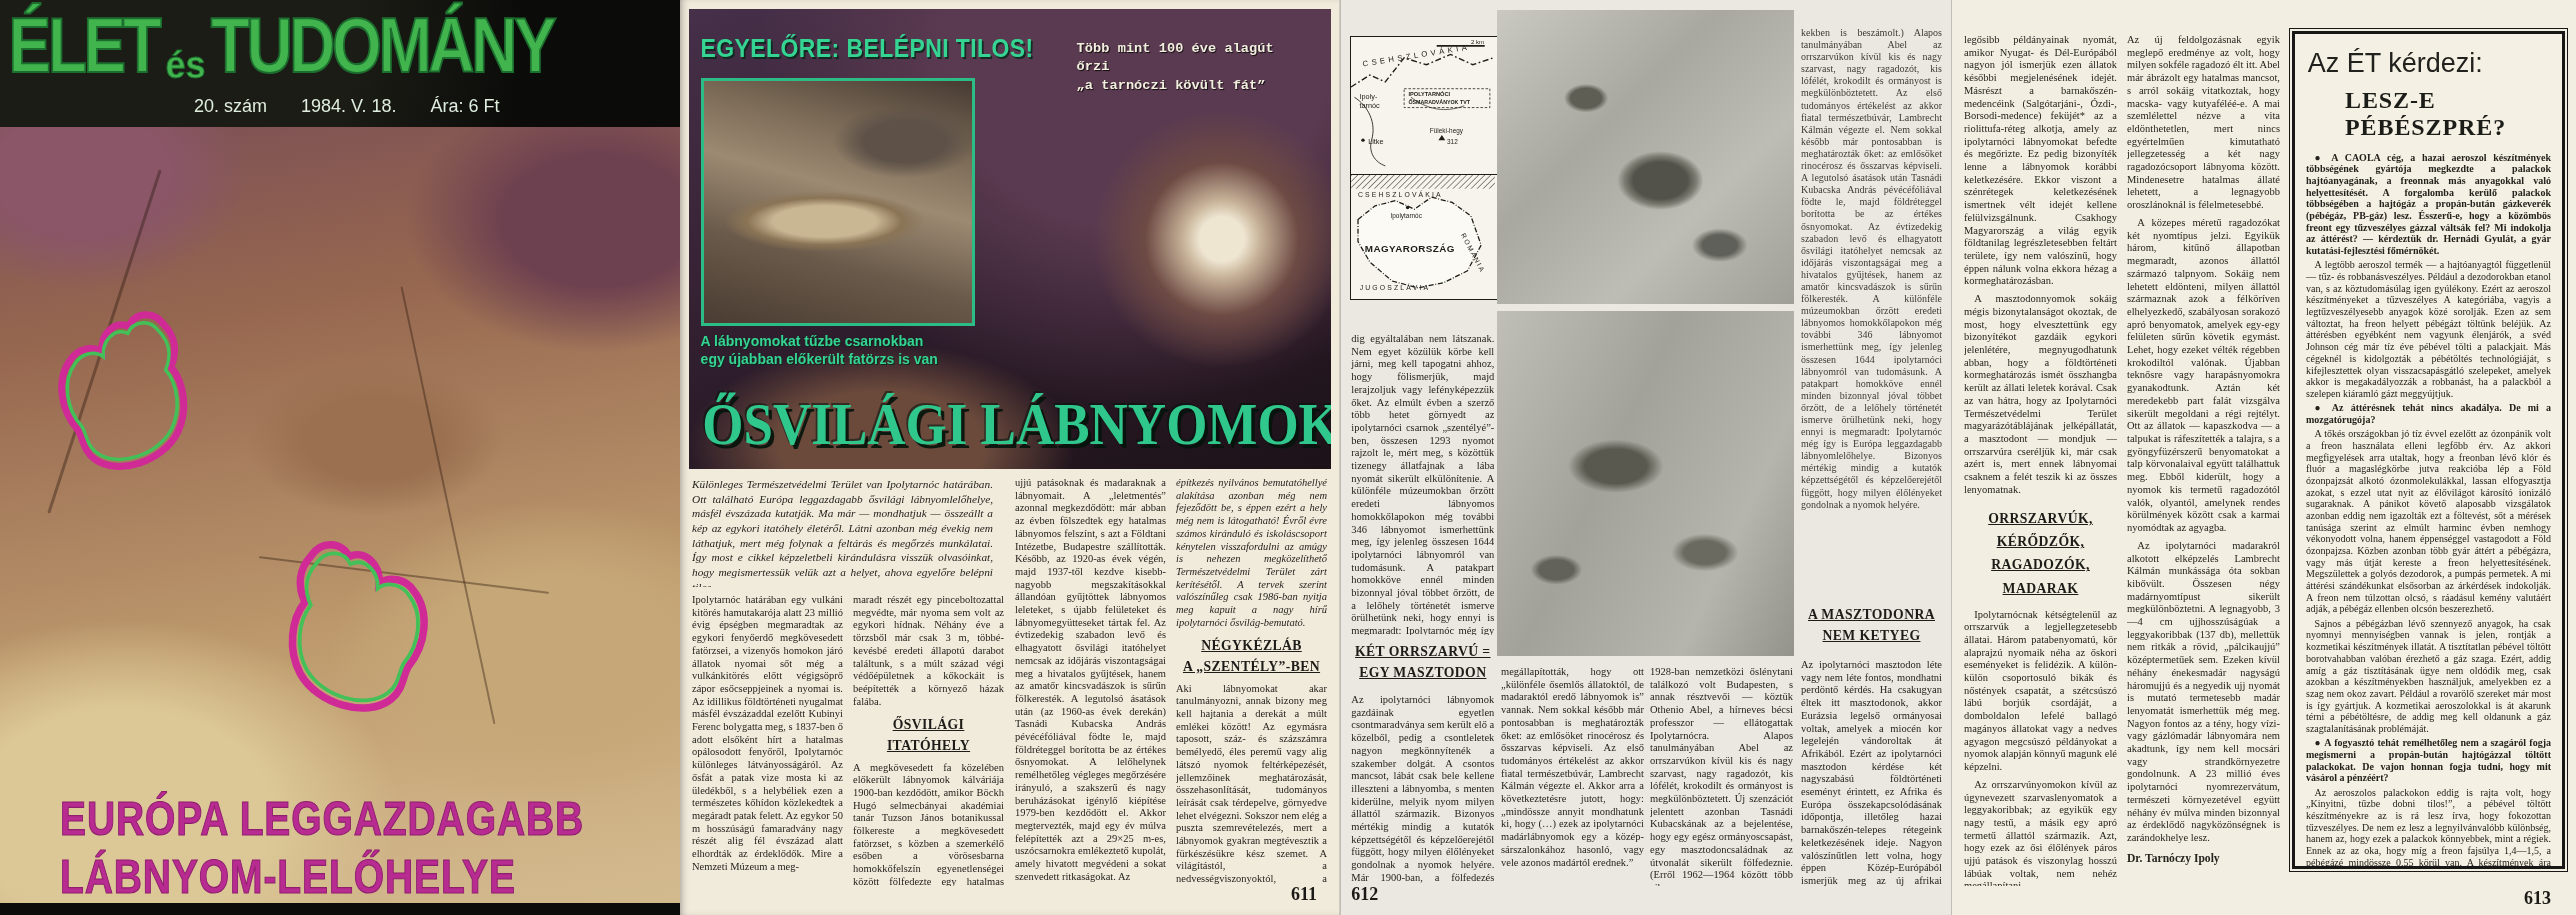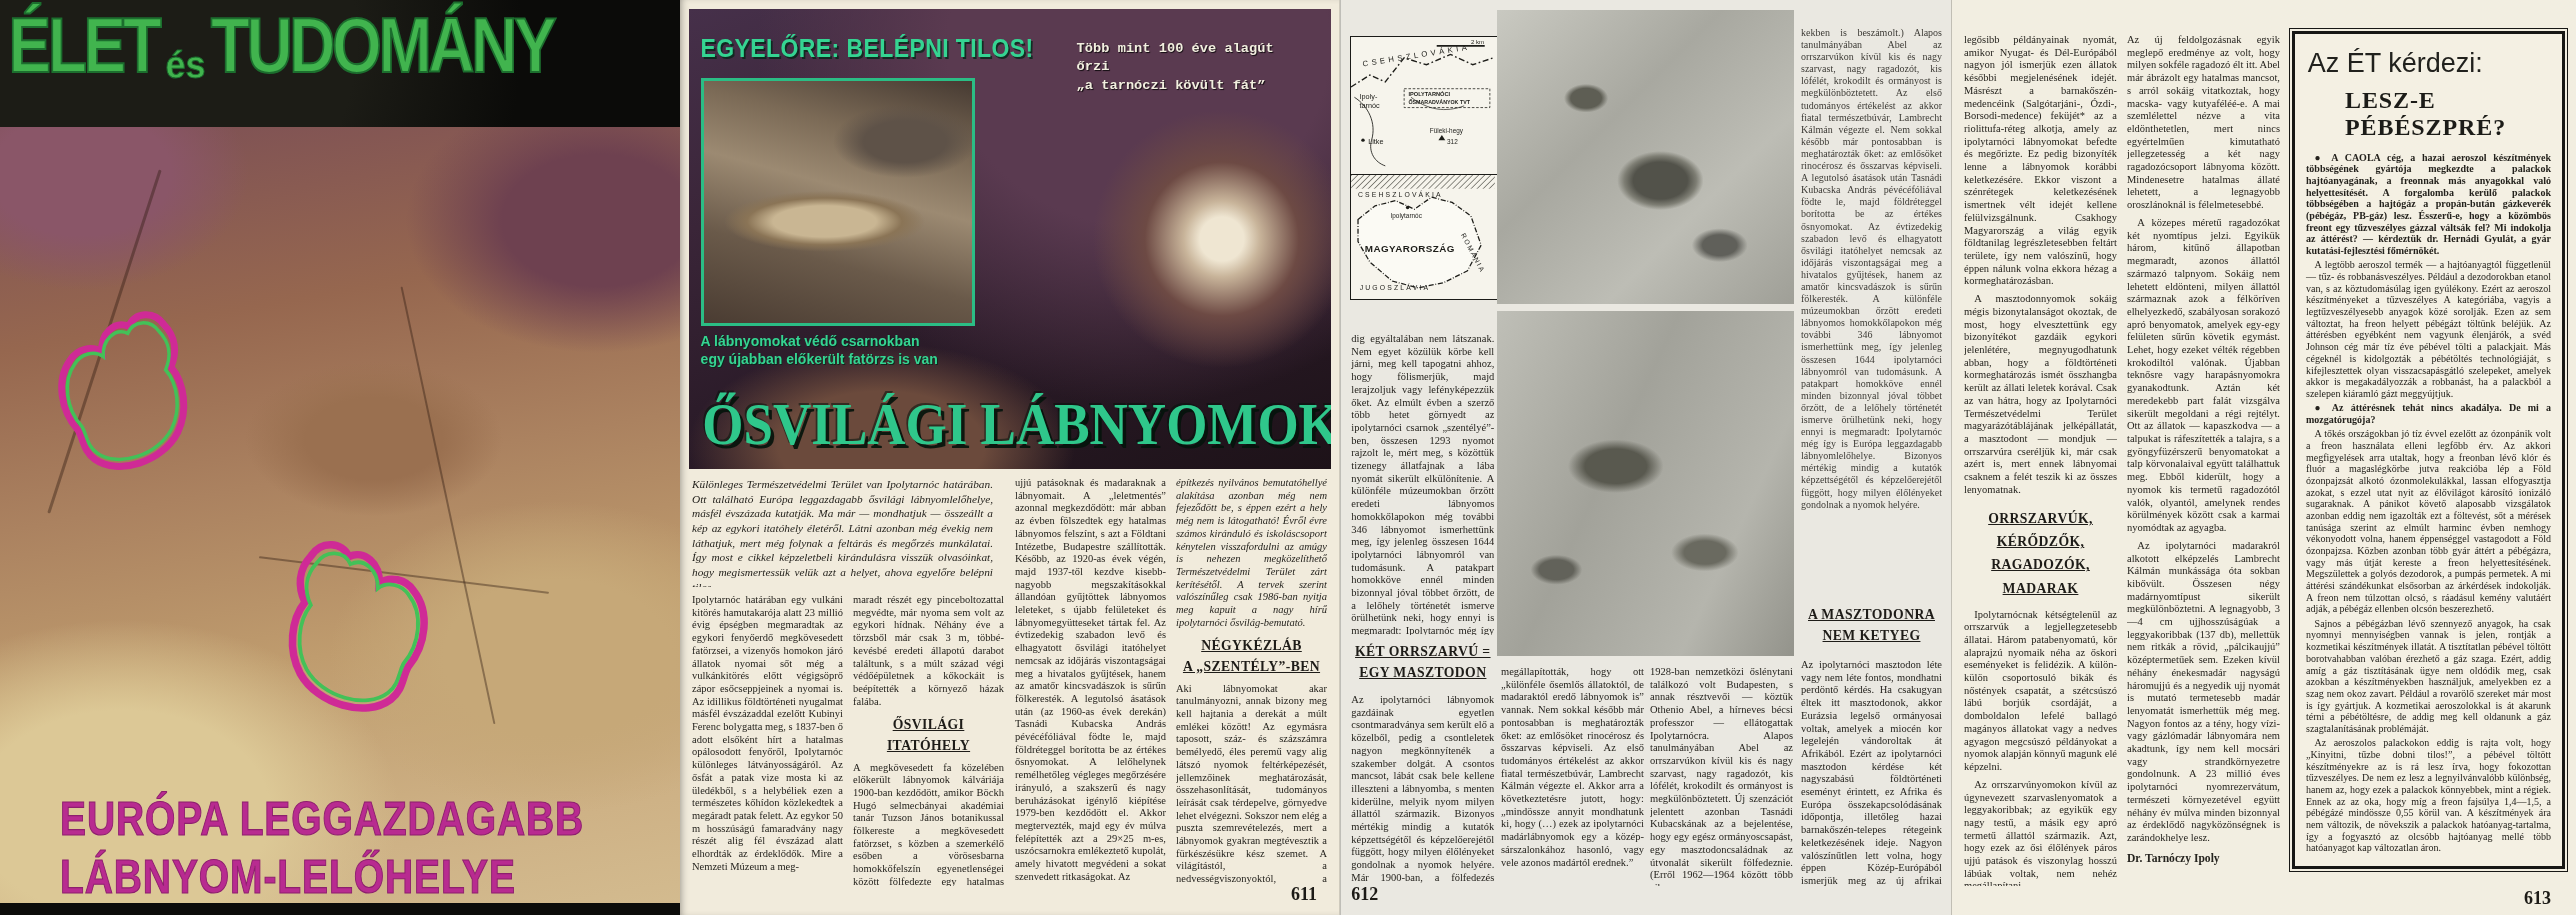--- a/index.html
+++ b/index.html
@@ -91,20 +91,25 @@
 
 <div class="canvas">
 
   <section class="page cover">
     <div class="cover-top">
       <div class="logo">
         <span class="logo-big">ÉLET</span>
         <span class="logo-small">és</span>
         <span class="logo-big">TUDOMÁNY</span>
       </div>
+      <div class="issue-line">
+        <span>20. szám</span>
+        <span>1984. V. 18.</span>
+        <span>Ára: 6 Ft</span>
+      </div>
     </div>
     <div class="cover-photo">
       <div class="crack" style="left:103px;top:34px;width:2.6px;height:361px;transform:rotate(18deg);"></div>
       <div class="crack" style="left:447px;top:155px;width:1.7px;height:447px;transform:rotate(-12deg);"></div>
       <div class="crack" style="left:258px;top:447px;width:292px;height:1.7px;transform:rotate(7deg);"></div>
       <svg class="fp" style="left:41px;top:172px;transform:rotate(-14deg);" width="155" height="202" viewBox="0 0 100 125">
         <path id="fpshape" d="M 20,75 C 12,60 14,40 26,30 C 32,24 42,24 47,30 C 49,18 60,12 68,18 C 74,10 86,12 90,22 C 96,32 94,42 88,50 C 94,62 92,80 82,92 C 68,108 38,110 26,96 C 20,89 22,82 20,75 Z" fill="none" stroke="#cf2a96" stroke-width="4.5"></path>
         <path d="M 20,75 C 12,60 14,40 26,30 C 32,24 42,24 47,30 C 49,18 60,12 68,18 C 74,10 86,12 90,22 C 96,32 94,42 88,50 C 94,62 92,80 82,92 C 68,108 38,110 26,96 C 20,89 22,82 20,75 Z" fill="none" stroke="#43c158" stroke-width="2.5" transform="translate(5,6) scale(0.9)"></path>
       </svg>
       <svg class="fp" style="left:275px;top:404px;transform:rotate(12deg) scaleX(-1);" width="176" height="210" viewBox="0 0 100 125">
@@ -117,21 +122,21 @@
       </div>
     </div>
     <div class="cover-strip"></div>
   </section>
 
   <section class="page page2">
     <div class="p2-photo">
       <div class="p2-overline">EGYELŐRE: BELÉPNI TILOS!</div>
       <div class="p2-inset"></div>
       <div class="p2-inset-caption">
-        <div>A lábnyomokat védő csarnokban</div>
+        <div>A lábnyomokat tűzbe csarnokban</div>
         <div>egy újabban előkerült fatörzs is van</div>
       </div>
       <div class="p2-photo-caption">
         <div>Több mint 100 éve alagút őrzi</div>
         <div>„a tarnóczi kövült fát”</div>
       </div>
       <div class="p2-title">ŐSVILÁGI LÁBNYOMOK</div>
     </div>
 
     <div class="col lead-italic" style="left:12px;top:477px;width:301px;height:110px;">Különleges Természetvédelmi Terület van Ipolytarnóc határában. Ott található Európa leggazdagabb ősvilági lábnyomlelőhelye, másfél évszázada kutatják. Ma már — mondhatjuk — összeállt a kép az egykori itatóhely életéről. Látni azonban még évekig nem láthatjuk, mert még folynak a feltárás és megőrzés munkálatai. Így most e cikkel képzeletbeli kirándulásra visszük olvasóinkat, hogy megismertessük velük azt a helyet, ahova egyelőre belépni tilos.</div>
@@ -264,20 +269,21 @@
 
     <div class="qa-box">
       <div class="qa-kicker">Az ÉT kérdezi:</div>
       <div class="qa-title">LESZ-E PÉBÉSZPRÉ?</div>
       <div class="qa-text">
         <p class="qa-lead noind">● A CAOLA cég, a hazai aeroszol készítmények többségének gyártója megkezdte a palackok hajtóanyagának, a freonnak más anyagokkal való helyettesítését. A forgalomba kerülő palackok többségében a hajtógáz a propán-bután gázkeverék (pébégáz, PB-gáz) lesz. Ésszerű-e, hogy a közömbös freont egy tűzveszélyes gázzal váltsák fel? Mi indokolja az áttérést? — kérdeztük dr. Hernádi Gyulát, a gyár kutatási-fejlesztési főmérnökét.</p>
         <p>A legtöbb aeroszol termék — a hajtóanyagtól függetlenül — tűz- és robbanásveszélyes. Például a dezodorokban etanol van, s az köztudomásúlag igen gyúlékony. Ezért az aeroszol készítményeket a tűzveszélyes A kategóriába, vagyis a legtűzveszélyesebb anyagok közé sorolják. Ezen az sem változtat, ha freon helyett pébégázt töltünk beléjük. Az áttérésben egyébként nem vagyunk élenjárók, a svéd Johnson cég már tíz éve pébével tölti a palackjait. Más cégeknél is kidolgozták a pébétöltés technológiáját, s kifejlesztettek olyan visszacsapásgátló szelepeket, amelyek akkor is megakadályozzák a robbanást, ha a palackból a szelepen kiáramló gázt meggyújtjuk.</p>
         <p class="qa-q">● Az áttérésnek tehát nincs akadálya. De mi a mozgatórugója?</p>
         <p>A tőkés országokban jó tíz évvel ezelőtt az ózonpánik volt a freon használata elleni legfőbb érv. Az akkori megfigyelések arra utaltak, hogy a freonban lévő klór és fluór a magaslégkörbe jutva reakcióba lép a Föld ózonpajzsát alkotó ózonmolekulákkal, lassan elfogyasztja azokat, s ezzel utat nyit az élővilágot károsító ionizáló sugaraknak. A pánikot követő alaposabb vizsgálatok azonban eddig nem igazolták ezt a föltevést, sőt a mérések tanúsága szerint az elmúlt harminc évben nemhogy vékonyodott volna, hanem éppenséggel vastagodott a Föld ózonpajzsa. Közben azonban több gyár áttért a pébégázra, vagy más útját kereste a freon helyettesítésének. Megszülettek a golyós dezodorok, a pumpás permetek. A mi áttérési szándékunkat elsősorban az árkérdések indokolják. A freon nem túlzottan olcsó, s ráadásul kemény valutáért adják, a pébégáz ellenben olcsón beszerezhető.</p>
         <p>Sajnos a pébégázban lévő szennyező anyagok, ha csak nyomnyi mennyiségben vannak is jelen, rontják a kozmetikai készítmények illatát. A tisztítatlan pébével töltött borotvahabban valóban érezhető a gáz szaga. Ezért, addig amíg a gáz tisztításának ügye nem oldódik meg, csak azokban a készítményekben használjuk, amelyekben ez a szag nem okoz zavart. Például a rovarölő szereket már most is így gyártjuk. A kozmetikai aeroszolokkal is át akarunk térni a pébétöltésre, de addig meg kell oldanunk a gáz szagtalanításának problémáját.</p>
+        <p class="qa-q">● A fogyasztó tehát remélhetőleg nem a szagáról fogja megismerni a propán-bután hajtógázzal töltött palackokat. De vajon honnan fogja tudni, hogy mit vásárol a pénzéért?</p>
         <p>Az aeroszolos palackokon eddig is rajta volt, hogy „Kinyitni, tűzbe dobni tilos!”, a pébével töltött készítményekre az is rá lesz írva, hogy fokozottan tűzveszélyes. De nem ez lesz a legnyilvánvalóbb különbség, hanem az, hogy ezek a palackok könnyebbek, mint a régiek. Ennek az az oka, hogy míg a freon fajsúlya 1,4—1,5, a pébégázé mindössze 0,55 körül van. A készítmények ára nem változik, de növekszik a palackok hatóanyag-tartalma, így a fogyasztó az olcsóbb hajtóanyag mellé több hatóanyagot kap változatlan áron.</p>
       </div>
     </div>
 
     <div class="pagenum" style="left:572px;top:888px;">613</div>
   </section>
 
 </div>
 
 

